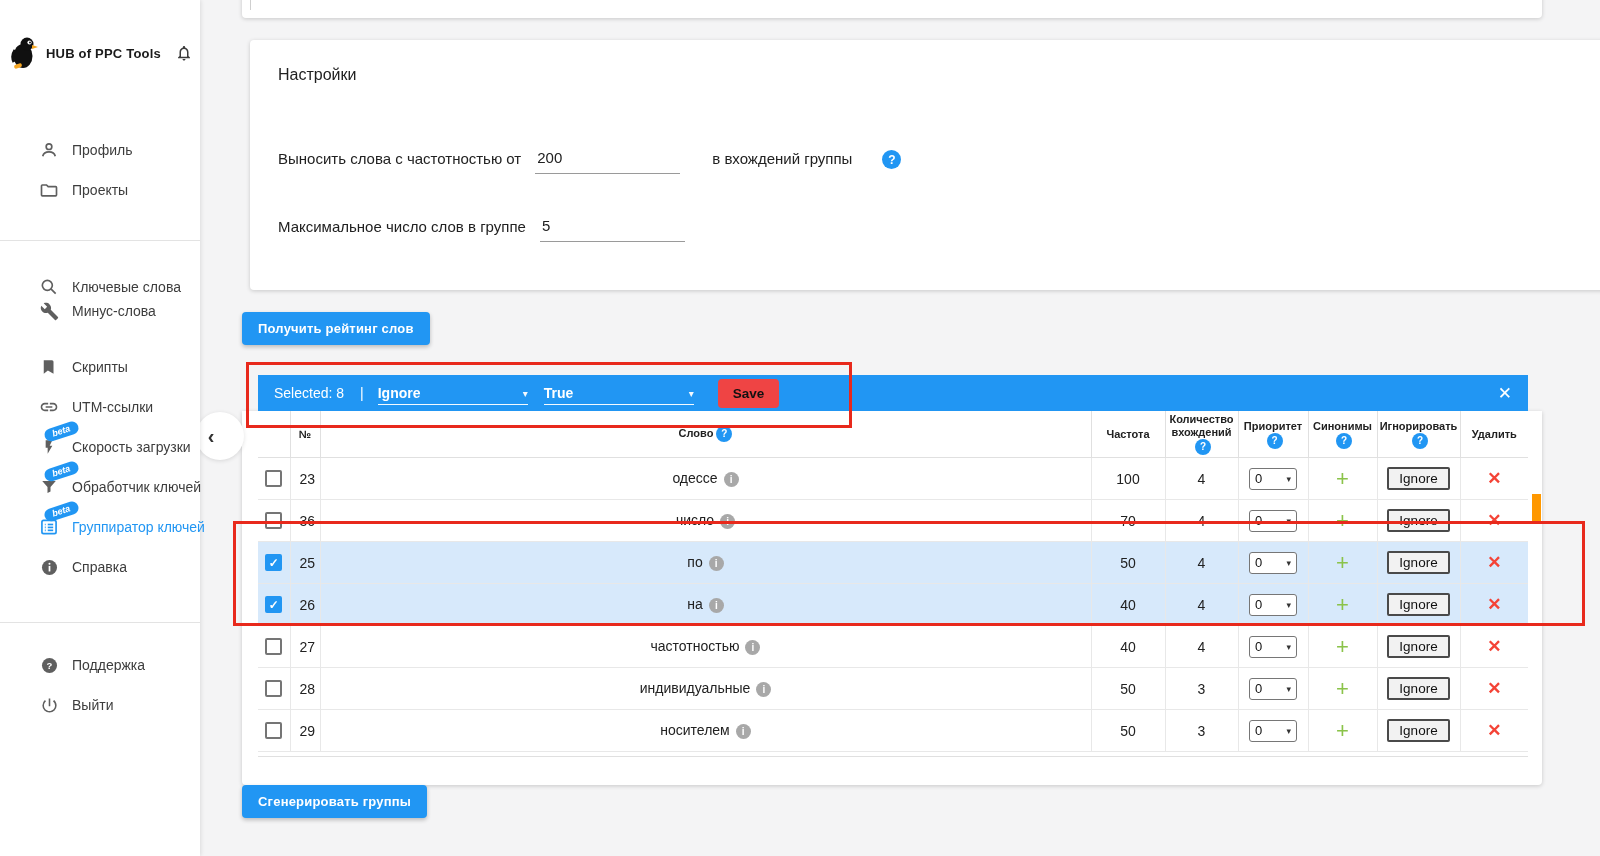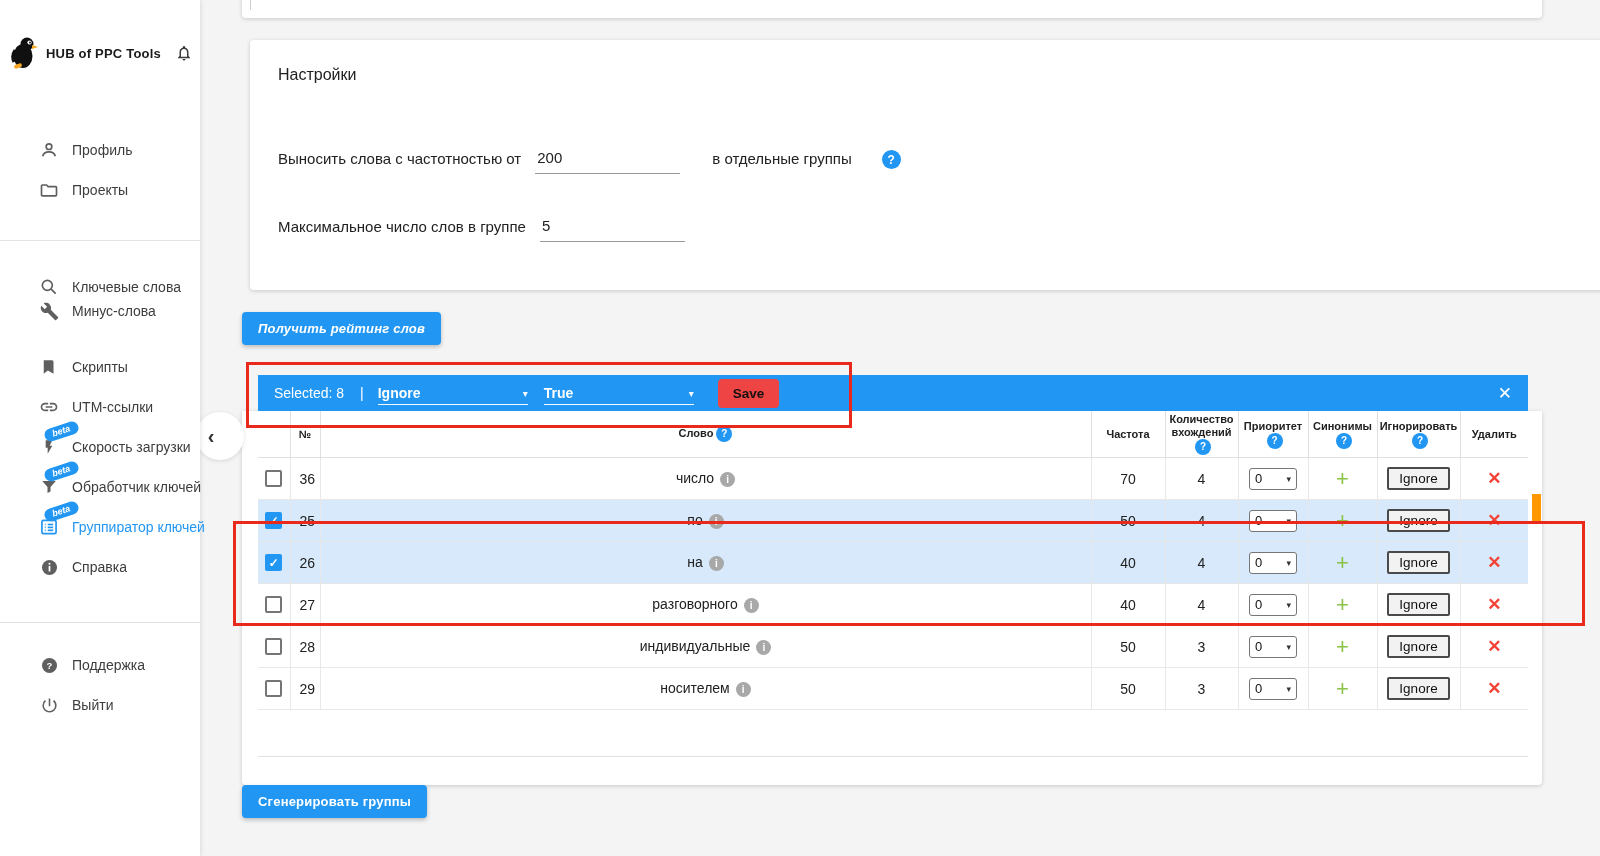--- a/index.html
+++ b/index.html
@@ -45,21 +45,21 @@
   .form-suffix { font-size:15px; color:#212121; margin-left:32px; padding-bottom:7px; }
   .help-badge { width:19px; height:19px; border-radius:50%; background:#2196f3; color:#fff;
                 font-size:12px; font-weight:bold; display:inline-flex; align-items:center;
                 justify-content:center; cursor:pointer; flex:0 0 19px; }
   .form-row .help-badge { margin-left:30px; margin-bottom:5px; }
 
   .btn-blue { background:#2196f3; color:#fff; border:none; border-radius:4px; font-family:"Liberation Sans",sans-serif;
               font-size:13px; font-weight:bold; padding:9px 16px; cursor:pointer;
               box-shadow:0 2px 4px rgba(0,0,0,.24); letter-spacing:.2px; }
   .save-settings { position:absolute; right:28px; bottom:22px; }
-  .get-rating { position:absolute; left:242px; top:312px;font-style:italic; }
+  .get-rating { position:absolute; left:242px; top:312px; }
   .generate { position:absolute; left:242px; top:785px; }
 
   
   .sel-bar { position:absolute; left:258px; top:375px; width:1270px; height:36px; background:#2196f3;
              display:flex; align-items:center; color:#fff; z-index:6; }
   .sel-count { font-size:14px; margin-left:16px; white-space:nowrap; }
   .sel-pipe { margin:0 14px 0 16px; font-size:14px; }
   .bar-select { display:flex; align-items:flex-end; justify-content:space-between; width:150px; height:24px;
                 border-bottom:1px solid rgba(255,255,255,.95); cursor:pointer; margin-right:16px; }
   .bar-select .bsv { font-size:14px; font-weight:bold; padding-bottom:3px; }
@@ -268,21 +268,21 @@
 
   <div class="card top-strip">
     <div class="inner-line"></div>
   </div>
 
   <div class="card settings-card">
     <div class="settings-title">Настройки</div>
     <div class="form-row r1">
       <span class="form-label">Выносить слова с частотностью от</span>
       <input class="uinput" value="200" style="">
-      <span class="form-suffix">в отдельные группы</span>
+      <span class="form-suffix">в вхождений группы</span>
       <span class="help-badge">?</span>
     </div>
     <div class="form-row r2">
       <span class="form-label">Максимальное число слов в группе</span>
       <input class="uinput" value="5" style="">
     </div>
     <button class="btn-blue save-settings">Сохранить</button>
   </div>
 
   <button class="btn-blue get-rating">Получить рейтинг слов</button>
@@ -326,20 +326,36 @@
             <th><span>Синонимы</span><span class="help-badge">?</span></th>
             <th><span>Игнорировать</span><span class="help-badge">?</span></th>
             <th><span>Удалить</span></th>
           </tr>
         </thead>
       <tbody id="tbody">
           <tr>
             <td class="c-cb">
               <div class="cb "></div>
             </td>
+            <td class="c-num">23</td>
+            <td class="c-word"><span class="w">одессе</span><span class="info-i">i</span></td>
+            <td class="c-mid">100</td>
+            <td class="c-mid">4</td>
+            <td class="c-mid"><span class="pselect">
+                <span>0</span>
+                <span class="car">▾</span>
+              </span></td>
+            <td class="c-mid"><span class="plus">+</span></td>
+            <td class="c-mid"><button class="ign-btn">Ignore</button></td>
+            <td class="c-mid"><span class="del-x">✕</span></td>
+          </tr>
+          <tr>
+            <td class="c-cb">
+              <div class="cb "></div>
+            </td>
             <td class="c-num">36</td>
             <td class="c-word"><span class="w">число</span><span class="info-i">i</span></td>
             <td class="c-mid">70</td>
             <td class="c-mid">4</td>
             <td class="c-mid"><span class="pselect">
                 <span>0</span>
                 <span class="car">▾</span>
               </span></td>
             <td class="c-mid"><span class="plus">+</span></td>
             <td class="c-mid"><button class="ign-btn">Ignore</button></td>
@@ -375,21 +391,21 @@
               </span></td>
             <td class="c-mid"><span class="plus">+</span></td>
             <td class="c-mid"><button class="ign-btn">Ignore</button></td>
             <td class="c-mid"><span class="del-x">✕</span></td>
           </tr>
           <tr>
             <td class="c-cb">
               <div class="cb "></div>
             </td>
             <td class="c-num">27</td>
-            <td class="c-word"><span class="w">разговорного</span><span class="info-i">i</span></td>
+            <td class="c-word"><span class="w">частотностью</span><span class="info-i">i</span></td>
             <td class="c-mid">40</td>
             <td class="c-mid">4</td>
             <td class="c-mid"><span class="pselect">
                 <span>0</span>
                 <span class="car">▾</span>
               </span></td>
             <td class="c-mid"><span class="plus">+</span></td>
             <td class="c-mid"><button class="ign-btn">Ignore</button></td>
             <td class="c-mid"><span class="del-x">✕</span></td>
           </tr>

